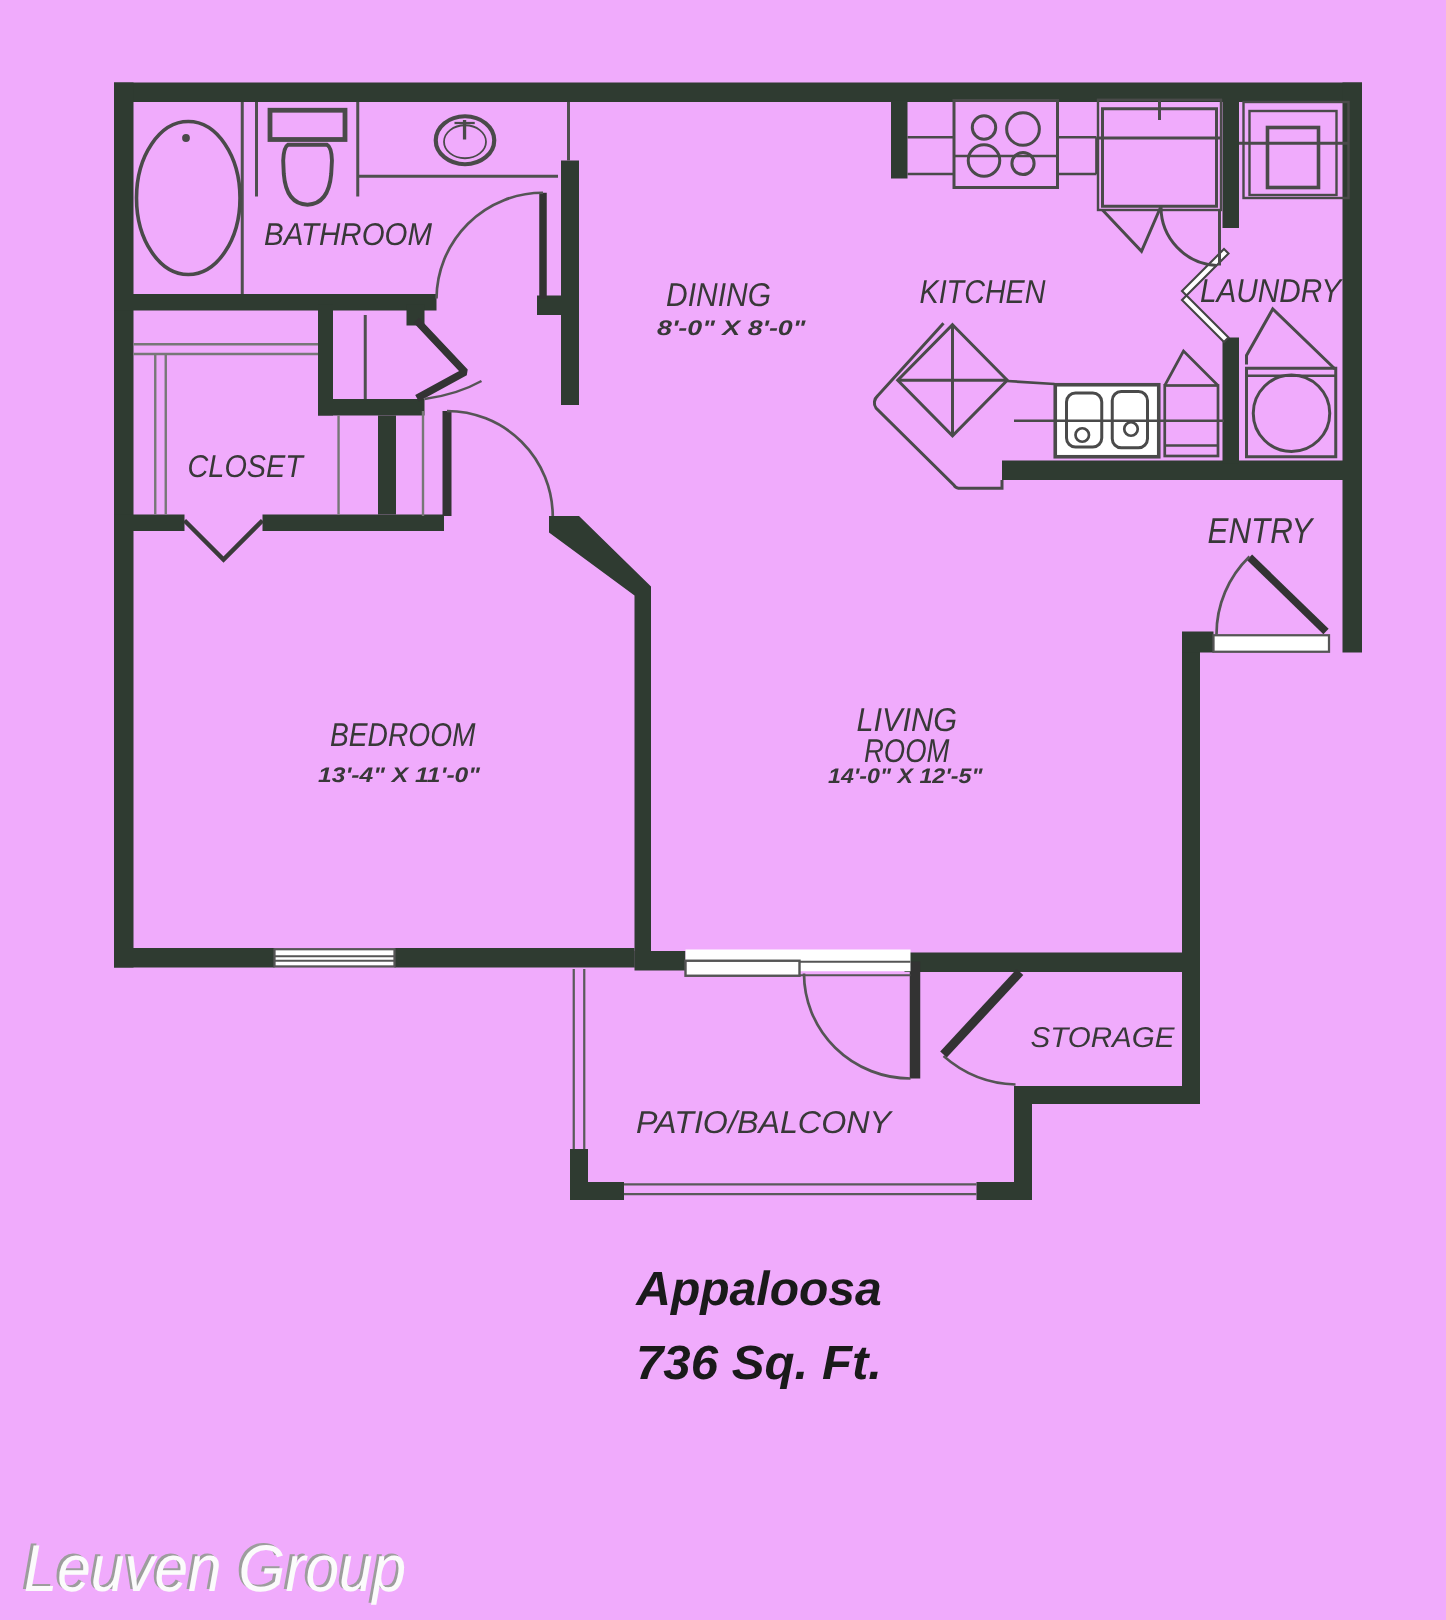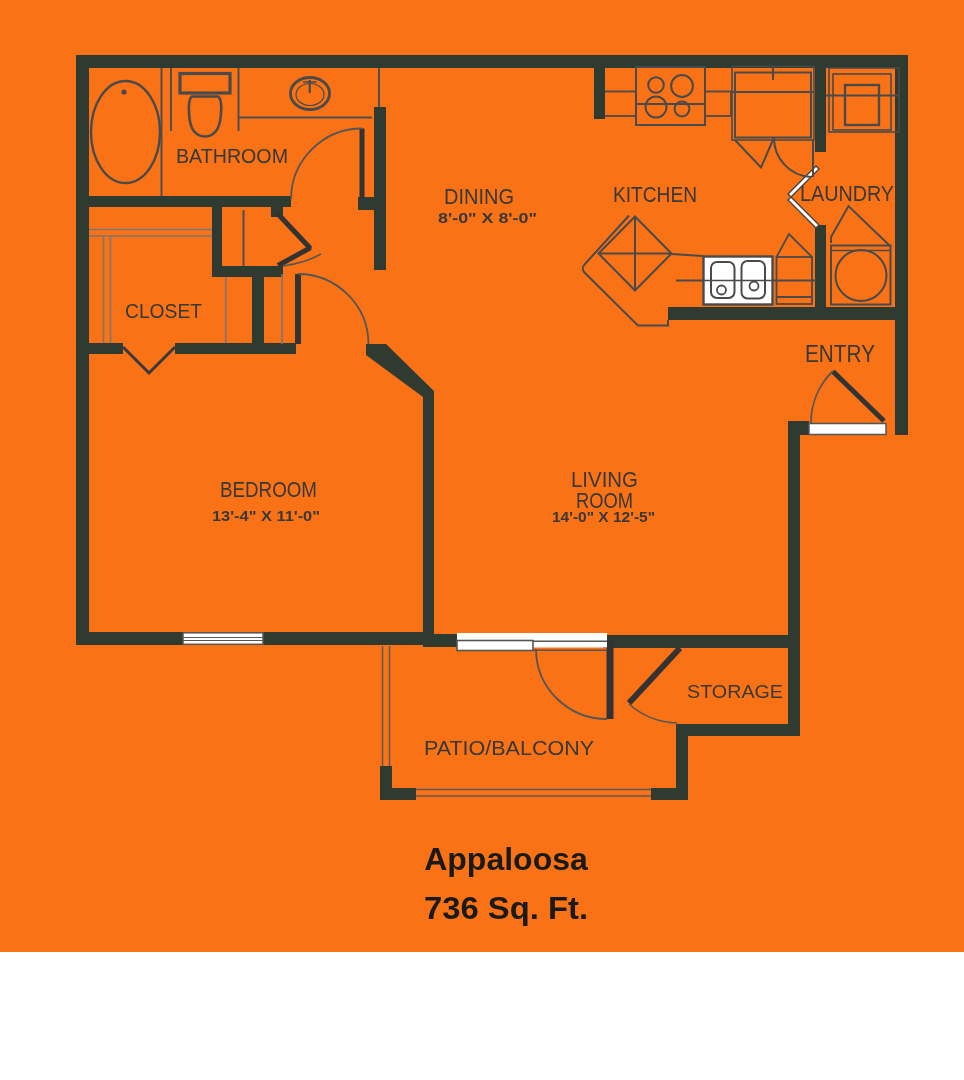--- a/index.html
+++ b/index.html
@@ -1,17 +1,17 @@
 <!DOCTYPE html>
 <html><head>
 <meta charset="utf-8">
 <style>
   html,body{margin:0;padding:0;background:#ffffff;}
-  .page{position:relative;width:964px;height:952px;background:#f97316;overflow:hidden;
-        font-family:"Liberation Sans", sans-serif;}
+  .page{position:relative;width:964px;height:1080px;background:#f0abfc;overflow:hidden;
+        font-family:"Liberation Sans", sans-serif;font-style:italic;}
   svg text{font-family:"Liberation Sans", sans-serif;}
 </style>
 </head>
 <body>
 <div class="page">
 <svg width="964" height="1080" viewBox="0 0 964 1080" xmlns="http://www.w3.org/2000/svg">
 <defs></defs>
 
 <g id="walls" fill="#2f3b31" stroke="none">
 

